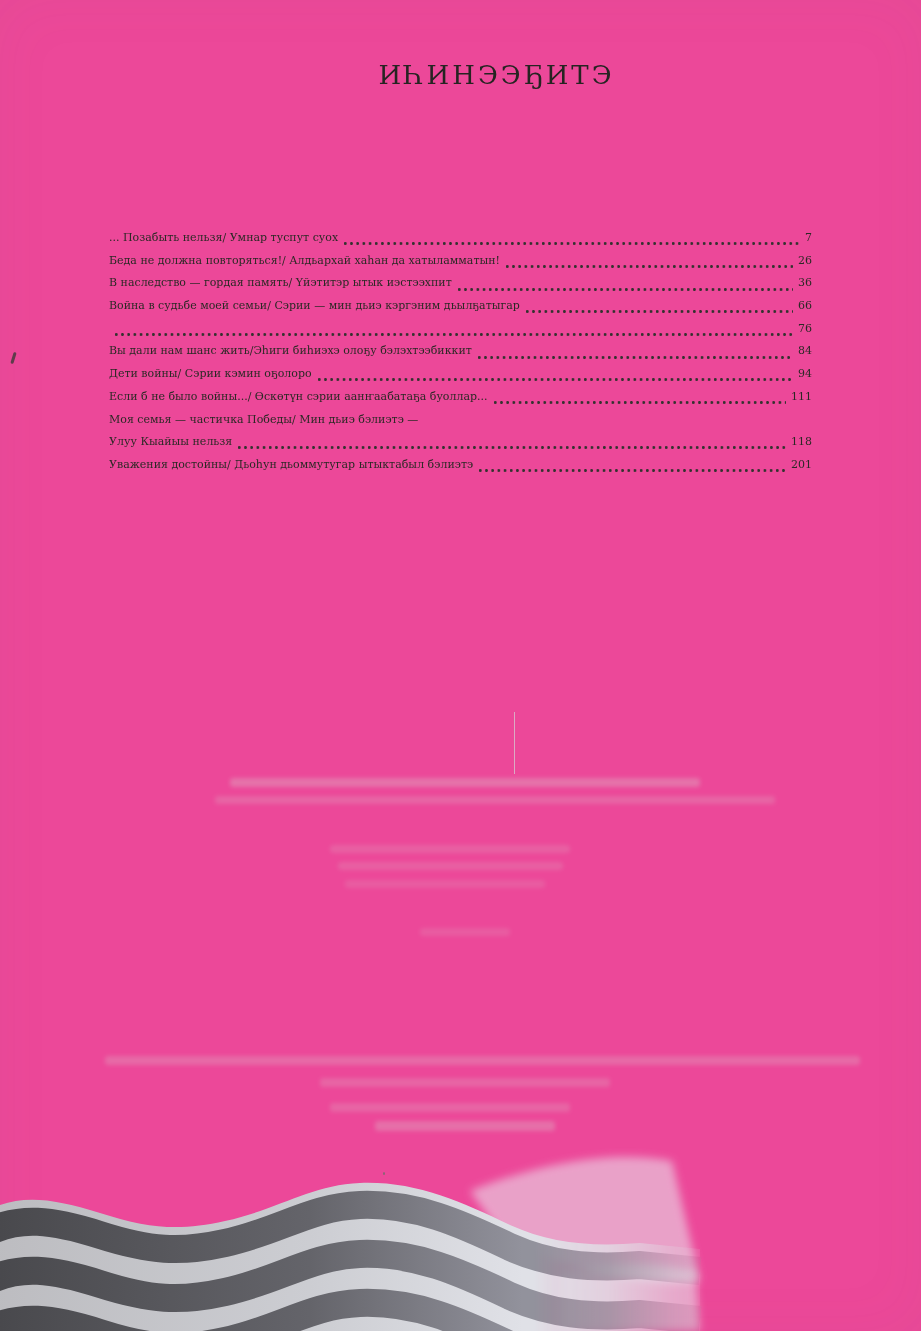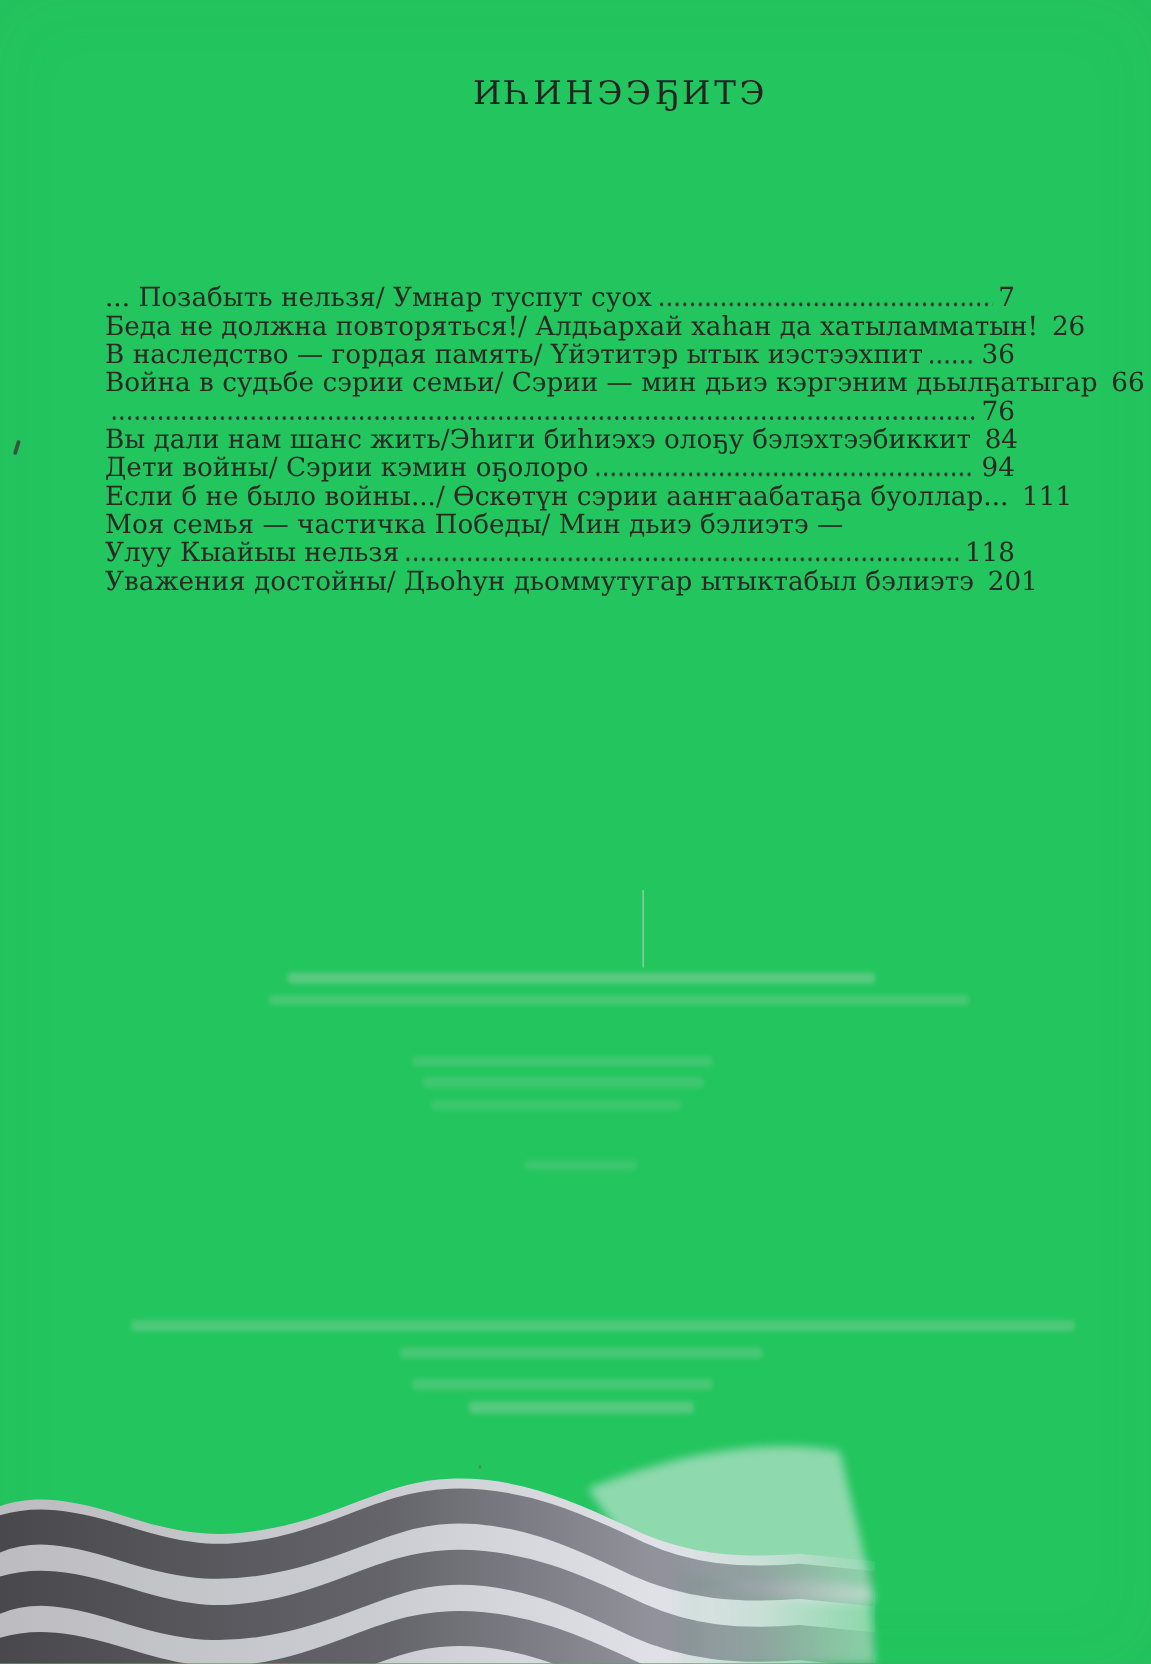--- a/index.html
+++ b/index.html
@@ -1,41 +1,42 @@
 <!DOCTYPE html>
 <html><head>
 <meta charset="utf-8">
 <style>
   html,body{margin:0;padding:0;background:#888;}
   .page{
     position:relative;
     width:921px;height:1331px;
     margin:0 auto;
-    background:#22c55e;
+    background:#ec4899;
     overflow:hidden;
     font-family:"DejaVu Serif","Liberation Serif",serif;
     color:#2b2925;
     box-shadow:inset 0 0 60px rgba(120,110,100,0.05);
   }
   .book-title{
     position:absolute;top:60px;left:0;right:0;
     text-align:center;
     font-size:26px;letter-spacing:3px;
     transform:translateX(36px);
     color:#262422;
   }
   .toc{
     position:absolute;
     left:84px;top:227px;width:728px;
   }
   .toc-row{
-    display:flex;align-items:flex-end;
+    display:flex;align-items:flex-start;
     height:22.7px;
-    font-size:21px;line-height:22.7px;
+    font-size:11px;line-height:22.7px;
     white-space:nowrap;
+    margin-left:25px;
   }
   .toc-label{flex:0 0 auto;}
   .leader{
     flex:1 1 auto;
     height:3px;align-self:flex-end;
     margin:0 5px 4.5px 6px;
     background-image:radial-gradient(circle at 1.3px 1.5px,#34322f 1.25px,rgba(0,0,0,0) 1.5px);
     background-size:6.2px 3px;
     background-repeat:repeat-x;
   }
@@ -81,21 +82,21 @@
       <span class="toc-label">Беда не должна повторяться!/ Алдьархай хаһан да хатыламматын!</span>
         <span class="leader"></span>
         <span class="toc-page">26</span>
     </div>
     <div class="toc-row">
       <span class="toc-label">В наследство — гордая память/ Үйэтитэр ытык иэстээхпит</span>
         <span class="leader"></span>
         <span class="toc-page">36</span>
     </div>
     <div class="toc-row">
-      <span class="toc-label">Война в судьбе сэрии семьи/ Сэрии — мин дьиэ кэргэним дьылҕатыгар</span>
+      <span class="toc-label">Война в судьбе моей семьи/ Сэрии — мин дьиэ кэргэним дьылҕатыгар</span>
         <span class="leader"></span>
         <span class="toc-page">66</span>
     </div>
     <div class="toc-row">
         <span class="leader"></span>
         <span class="toc-page">76</span>
     </div>
     <div class="toc-row">
       <span class="toc-label">Вы дали нам шанс жить/Эһиги биһиэхэ олоҕу бэлэхтээбиккит</span>
         <span class="leader"></span>

